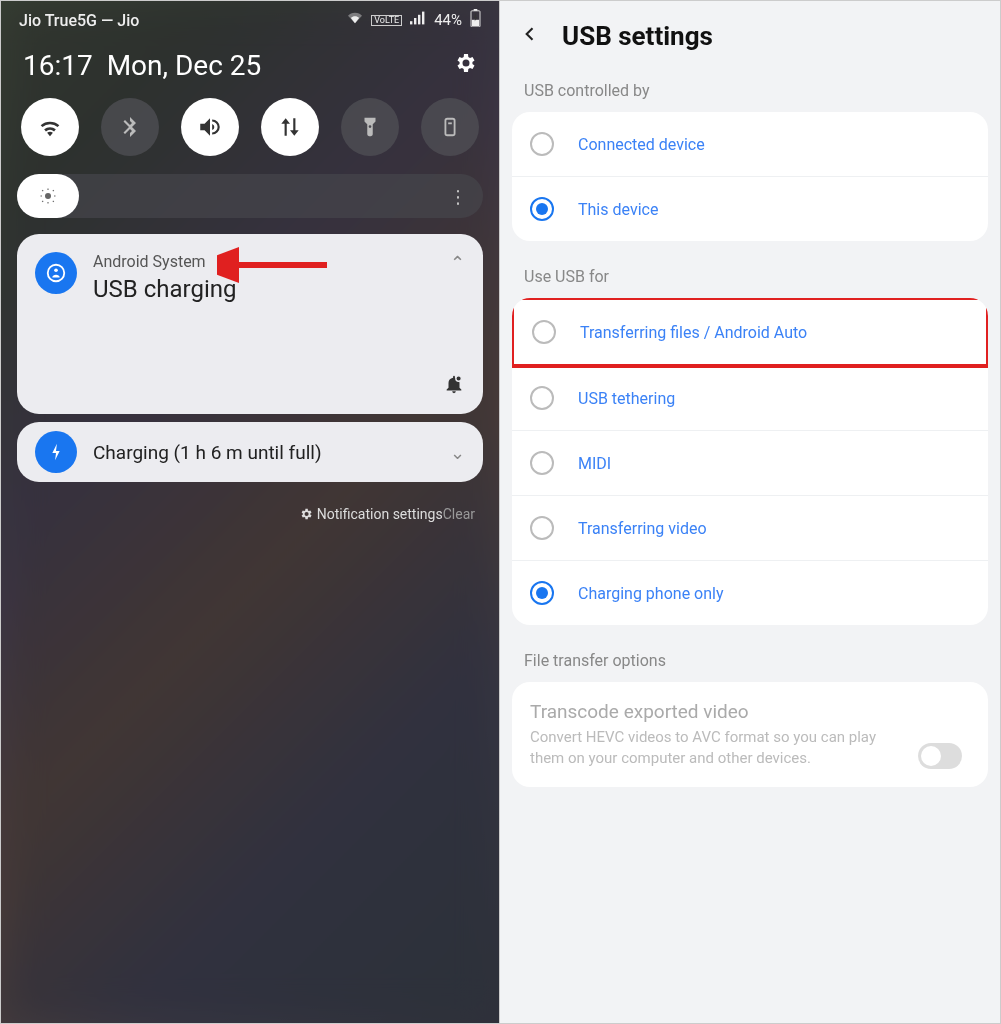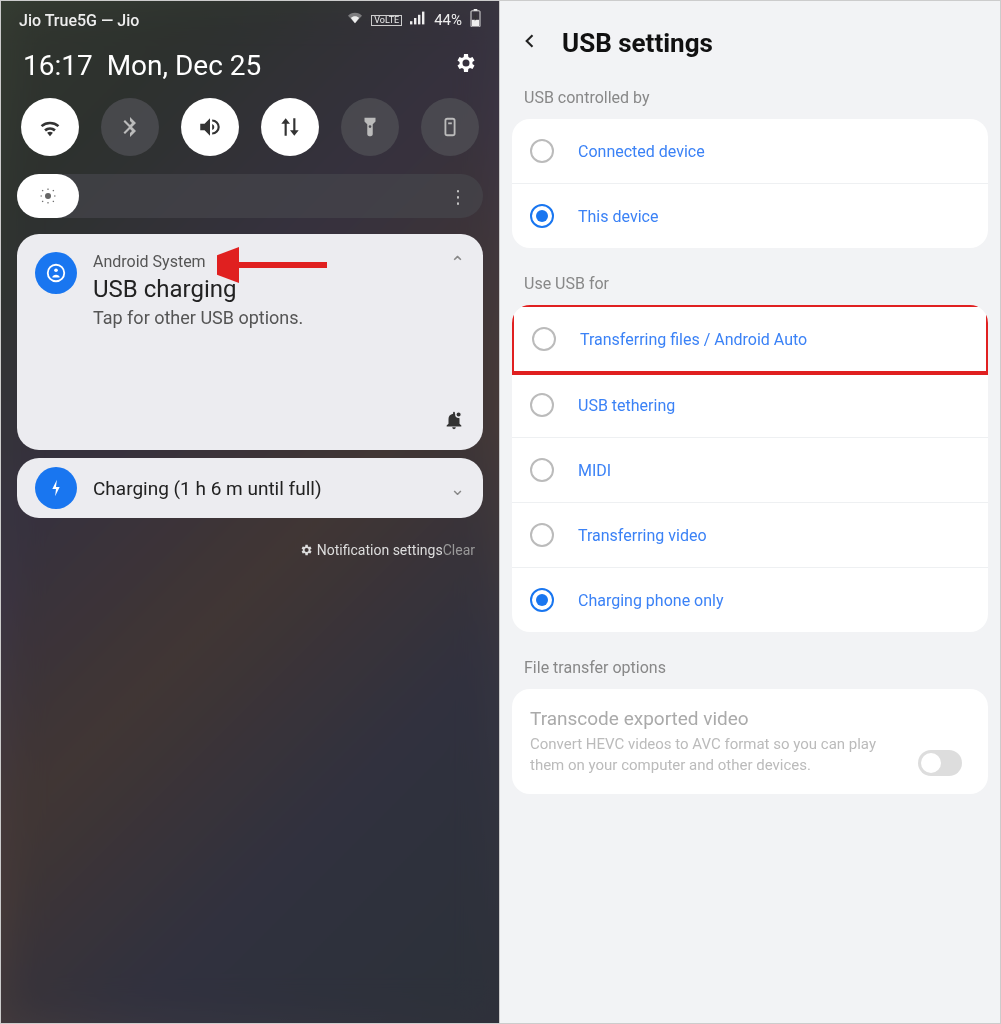--- a/index.html
+++ b/index.html
@@ -15,37 +15,37 @@
 .date-text{font-size:28px}
 .gear{font-size:22px}
 .qs-row{display:flex;gap:14px;padding:6px 20px 14px;justify-content:space-between}
 .qs-btn{width:58px;height:58px;border-radius:50%;display:flex;align-items:center;justify-content:center;font-size:24px}
 .qs-white{background:#fff;color:#333}
 .qs-dark{background:rgba(80,80,85,0.75);color:#ccc}
 .brightness{margin:4px 16px 16px;height:44px;background:rgba(70,70,75,0.7);border-radius:22px;display:flex;align-items:center;position:relative}
 .bright-handle{width:62px;height:44px;background:#fff;border-radius:22px;display:flex;align-items:center;justify-content:center;font-size:16px;color:#555}
 .bright-dots{position:absolute;right:16px;color:#ccc;font-size:18px}
 .card{margin:8px 16px;background:#ececf0;border-radius:22px;padding:18px 18px}
-.card1{height:216px;position:relative}
+.card1{height:180px;position:relative}
 .card-top{display:flex;align-items:flex-start;gap:16px}
 .circ-icon{width:42px;height:42px;border-radius:50%;background:#1976f0;display:flex;align-items:center;justify-content:center;flex-shrink:0}
 .circ-icon svg{width:22px;height:22px;fill:#fff}
 .card-body{flex:1}
 .src{font-size:16px;color:#555;margin-bottom:4px}
 .ttl{font-size:24px;color:#222;margin-bottom:4px;font-weight:400}
 .sub{font-size:18px;color:#555}
 .chev{color:#888;font-size:18px}
 .bell{position:absolute;bottom:14px;right:18px;font-size:20px;color:#333}
 .card2{display:flex;align-items:center;gap:16px;padding:9px 18px}
 .card2 .ttl2{font-size:19px;color:#222;flex:1}
 .bottom-row{display:flex;justify-content:flex-end;padding:16px 24px;color:#ddd;font-size:14px}
 .bottom-row .clr{color:#999}
 .arrow{position:absolute;top:244px;left:216px;z-index:3}
 .right{width:501px;height:1024px;background:#f2f3f5;border:1px solid #ccc;border-left:none;padding:0;overflow:hidden}
-.r-header{display:flex;align-items:center;gap:22px;padding:27px 20px 20px}
+.r-header{display:flex;align-items:center;gap:22px;padding:20px 20px 20px}
 .back{font-size:22px;color:#222}
 .r-title{font-size:26px;font-weight:700;color:#111}
 .section-lbl{font-size:16px;color:#888;padding:10px 24px 6px}
 .group{background:#fff;border-radius:18px;margin:6px 12px 16px;overflow:hidden}
 .row{display:flex;align-items:center;padding:20px 18px;gap:24px;border-bottom:1px solid #eef0f2}
 .row:last-child{border-bottom:none}
 .radio{width:24px;height:24px;border:2px solid #bbb;border-radius:50%;flex-shrink:0;position:relative}
 .radio.sel{border-color:#1976f0}
 .radio.sel::after{content:"";position:absolute;inset:4px;background:#1976f0;border-radius:50%}
 .row-txt{font-size:16px;color:#3b82f6;flex:1}
@@ -152,21 +152,20 @@
         <div class="circ-icon">
           <svg viewBox="0 0 24 24">
               <circle cx="12" cy="12" r="9" fill="none" stroke="#fff" stroke-width="2"></circle>
               <circle cx="12" cy="9" r="2" fill="#fff"></circle>
               <path d="M8 17c0-2 2-3 4-3s4 1 4 3" fill="#fff"></path>
             </svg>
         </div>
         <div class="card-body">
           <div class="src">Android System</div>
           <div class="ttl">USB charging</div>
-          <div class="sub">Tap for other USB options.</div>
         </div>
         <span class="chev">⌃</span>
       </div>
       <span class="bell">
         <svg width="22" height="22" viewBox="0 0 24 24" fill="#333">
             <path d="M12 22a2 2 0 002-2h-4a2 2 0 002 2zm6-6V11a6 6 0 00-5-5.9V4a1 1 0 00-2 0v1.1A6 6 0 006 11v5l-2 2v1h16v-1l-2-2z"></path>
             <circle cx="17" cy="6" r="3" fill="#333" stroke="#ececf0" stroke-width="1.5"></circle>
           </svg>
       </span>
     </div>

